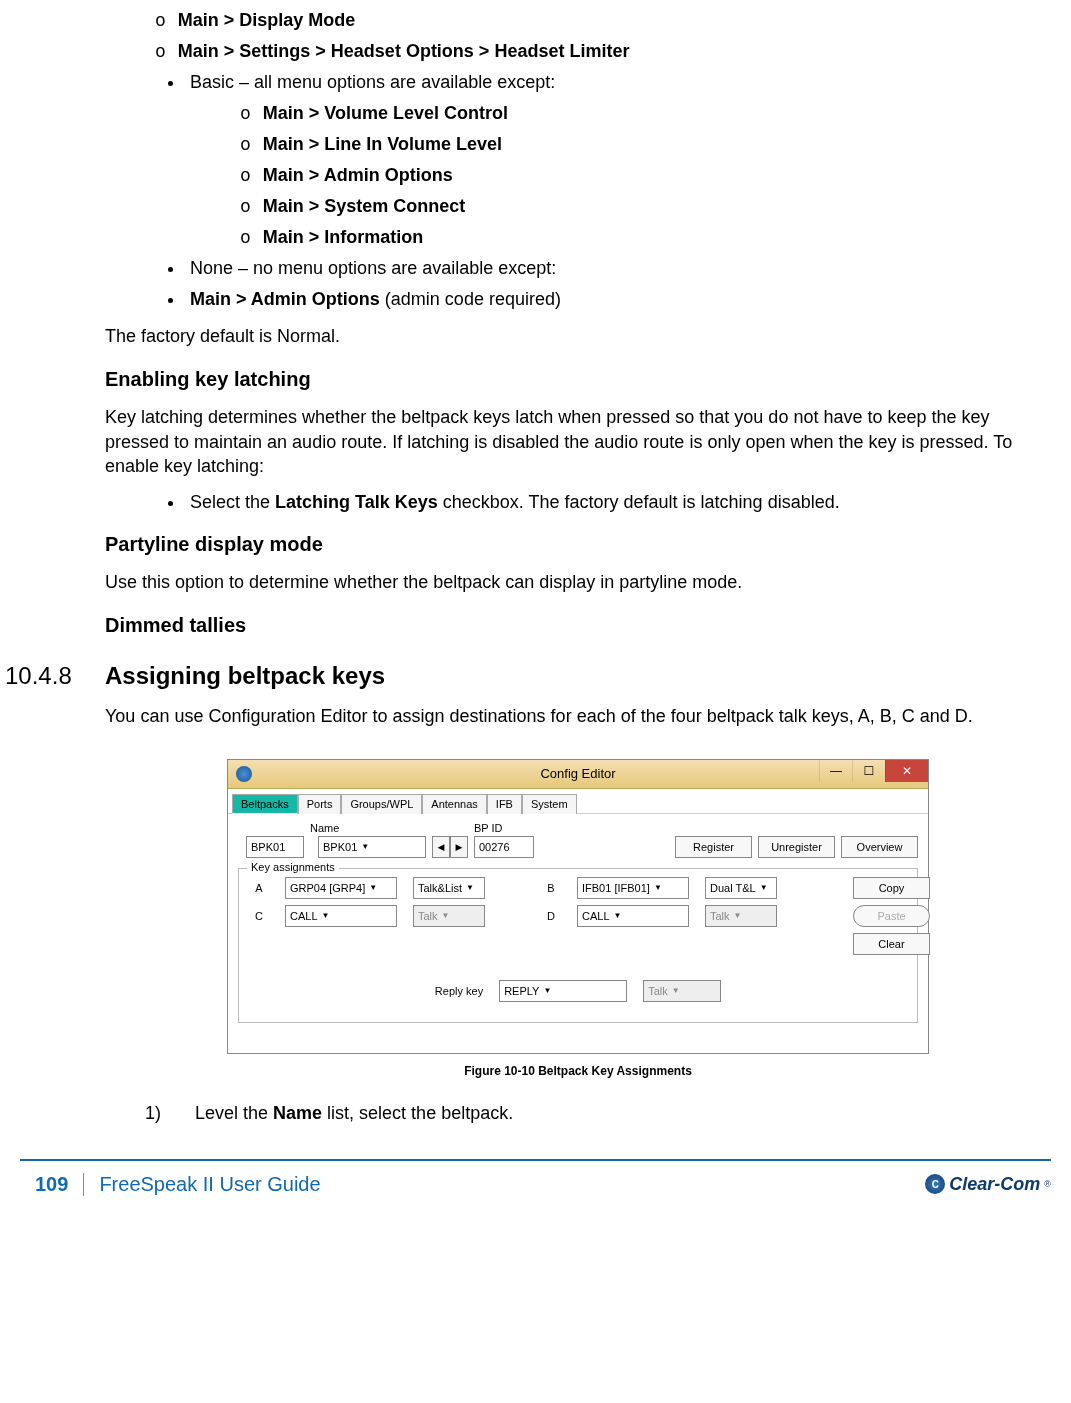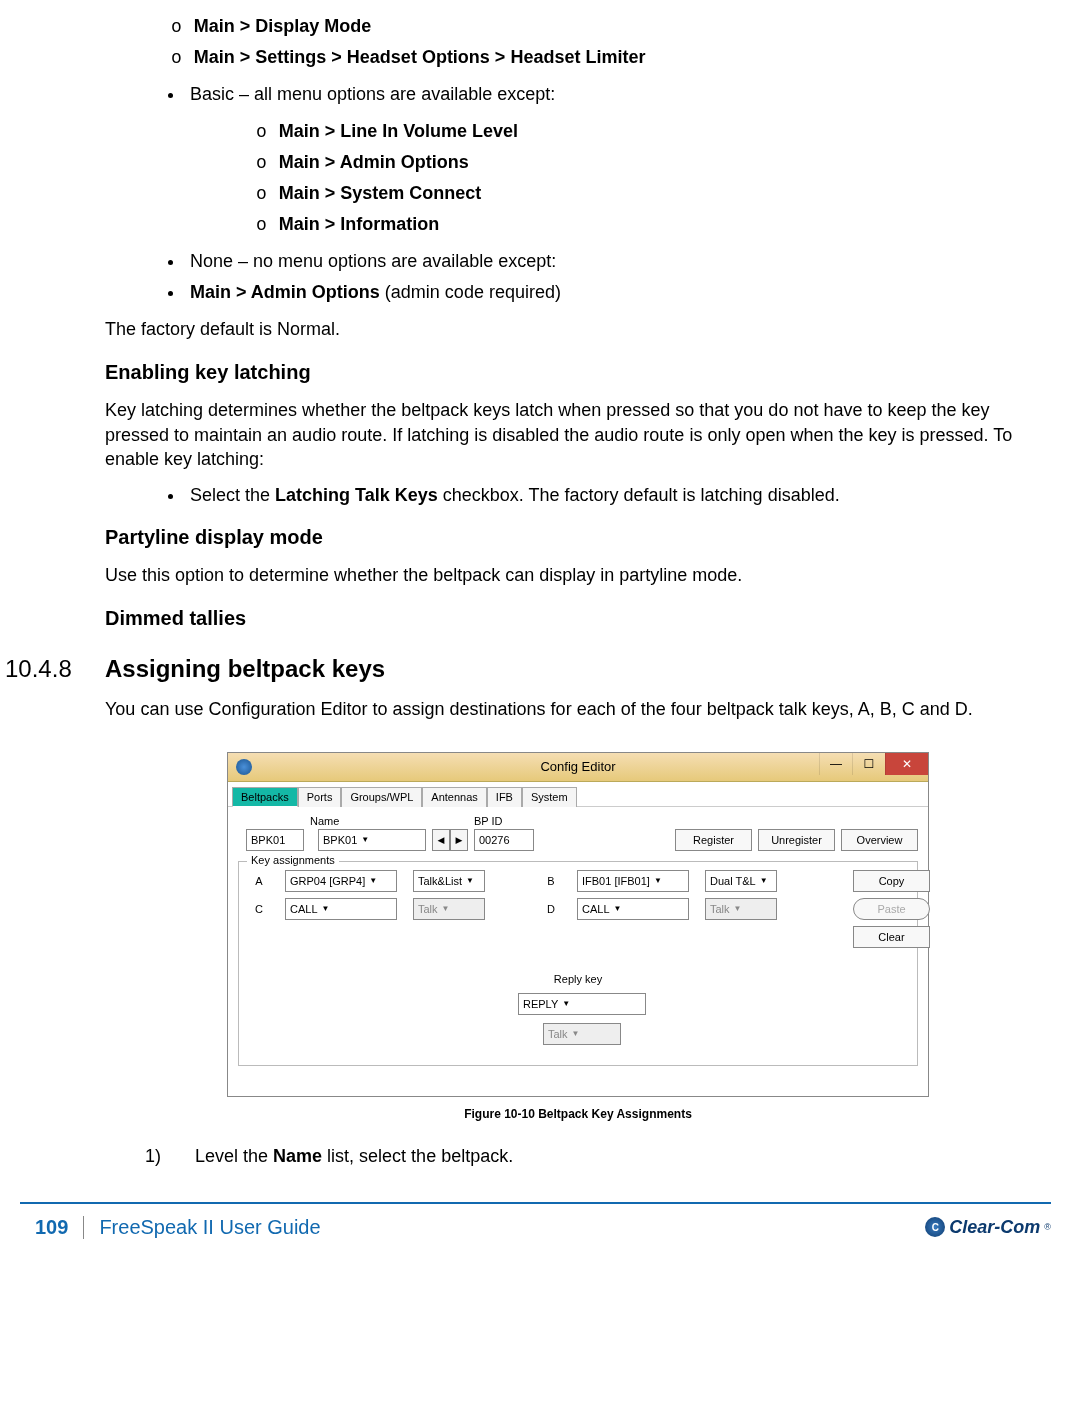--- a/index.html
+++ b/index.html
@@ -21,21 +21,21 @@
     list-style-type: disc;
     margin: 0;
     padding-left: 80px;
   }
   ul.disc > li {
     margin: 10px 0;
     padding-left: 5px;
   }
   ul.circle {
     list-style: none;
-    margin: 16px;
+    margin: 0;
     padding-left: 50px;
   }
   ul.circle > li {
     margin: 10px 0;
   }
   ul.circle > li::before {
     content: "o";
     font-family: "Courier New", monospace;
     margin-right: 12px;
   }
@@ -220,21 +220,20 @@
   .key-label {
     font-size: 11px;
     text-align: center;
   }
   .reply-row {
     display: flex;
     align-items: center;
     justify-content: center;
     gap: 8px;
     margin-top: 25px;
-    flex-direction: column;
   }
   .figure-caption {
     text-align: center;
     font-weight: bold;
     font-size: 12px;
     margin: 8px 0 25px 0;
   }
   .numbered {
     display: flex;
     margin: 15px 0 35px 40px;
@@ -298,20 +297,21 @@
   <div class="content">
 
     <ul class="circle">
       <li><span class="bold">Main &gt; Display Mode</span></li>
       <li><span class="bold">Main &gt; Settings &gt; Headset Options &gt; Headset Limiter</span></li>
     </ul>
 
     <ul class="disc">
       <li><span>Basic – all menu options are available except:</span>
         <ul class="circle">
+          <li><span class="bold">Main &gt; Volume Level Control</span></li>
           <li><span class="bold">Main &gt; Line In Volume Level</span></li>
           <li><span class="bold">Main &gt; Admin Options</span></li>
           <li><span class="bold">Main &gt; System Connect</span></li>
           <li><span class="bold">Main &gt; Information</span></li>
         </ul>
       </li>
       <li>None – no menu options are available except:</li>
       <li>
         <span class="bold">Main &gt; Admin Options</span><span> (admin code required)</span>
       </li>

